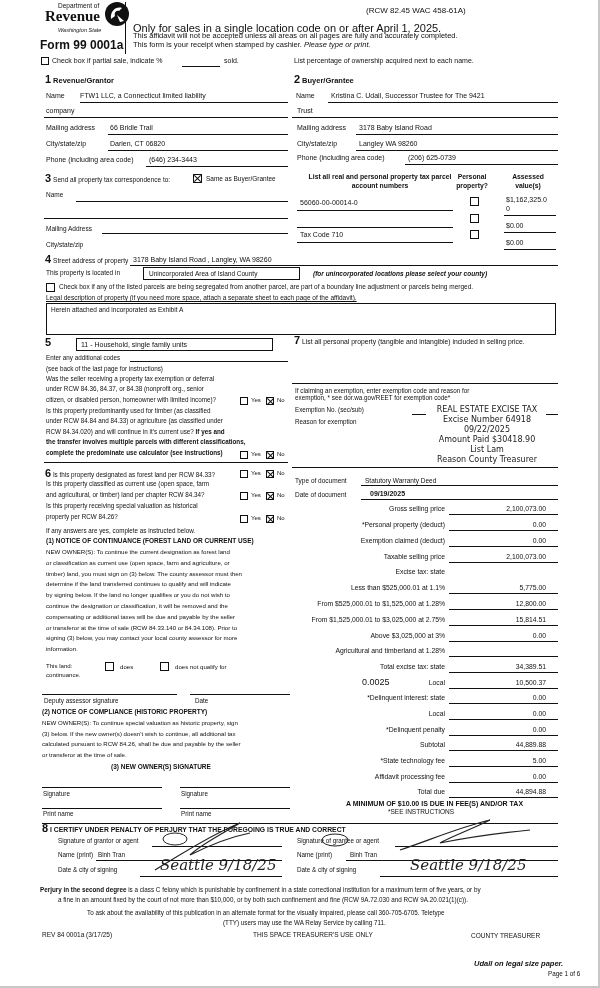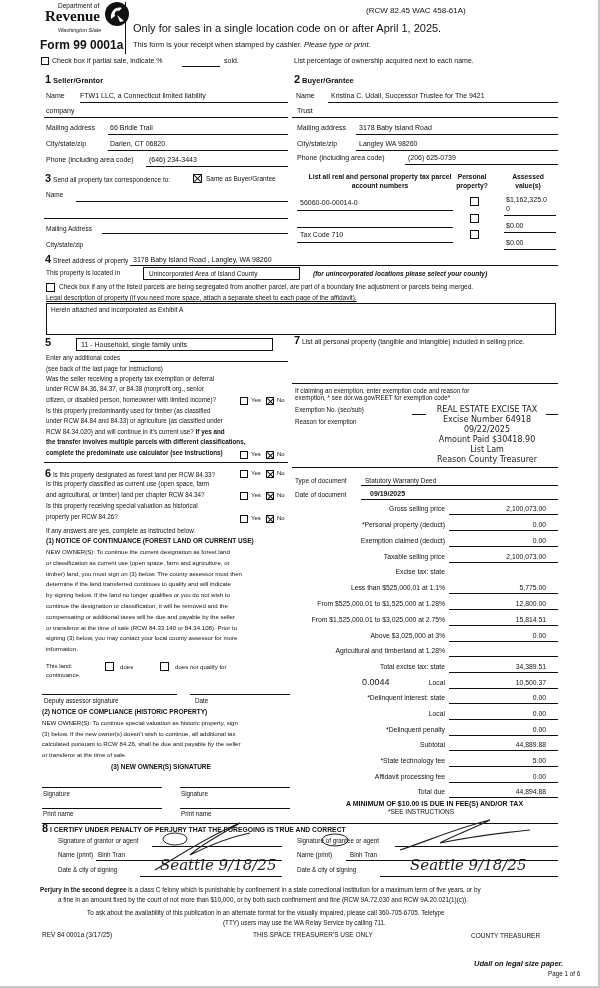--- a/index.html
+++ b/index.html
@@ -36,30 +36,31 @@
       <circle cx="13" cy="13" r="12" fill="#111"></circle>
       <path d="M7 18 C6 10 12 5 18 7 L15 10 C12 9 10 12 11 15 Z" fill="#fff"></path>
       <path d="M13 14 L20 20 L16 21 Z" fill="#fff"></path>
     </svg>
   </div>
   <div class="abs" style="left:40px;top:38px;font-size:12px;font-weight:bold;">Form 99 0001a</div>
   <div style="position:absolute;left:125px;top:2px;width:1px;height:52px;background:#111;"></div>
 
   <div class="abs" style="left:366px;top:6px;font-size:8px;">(RCW 82.45 WAC 458-61A)</div>
   <div class="abs" style="left:133px;top:22px;font-size:11px;">Only for sales in a single location code on or after April 1, 2025.</div>
+  <div class="abs" style="left:133px;top:31px;font-size:7.5px;">This affidavit will not be accepted unless all areas on all pages are fully and accurately completed.</div>
   <div class="abs" style="left:133px;top:40px;font-size:7.5px;"><span>This form is your receipt when stamped by cashier.</span> <span class="ital">Please type or print.</span></div>
 
   <div class="cb small" style="left:41px;top:57px;"></div>
   <div class="abs" style="left:52px;top:57px;">Check box if partial sale, indicate %</div>
   <div class="line" style="left:182px;top:66px;width:38px;"></div>
   <div class="abs" style="left:224px;top:57px;">sold.</div>
   <div class="abs" style="left:294px;top:57px;">List percentage of ownership acquired next to each name.</div>
 
   <div>
-    <div class="abs" style="left:45px;top:73px;"><span class="secnum">1</span> <span class="bold" style="font-size:7.5px;">Seller/Grantor</span></div>
+    <div class="abs" style="left:45px;top:73px;"><span class="secnum">1</span> <span class="bold" style="font-size:7.5px;">Revenue/Grantor</span></div>
     <div class="abs" style="left:46px;top:92px;">Name</div>
     <div class="abs val" style="left:80px;top:92px;">FTW1 LLC, a Connecticut limited liability</div>
     <div class="line" style="left:80px;top:102px;width:208px;"></div>
     <div class="abs val" style="left:46px;top:107px;">company</div>
     <div class="line thick" style="left:44px;top:117px;width:244px;"></div>
     <div class="abs" style="left:46px;top:124px;">Mailing address</div>
     <div class="abs val" style="left:110px;top:124px;">66 Bridle Trail</div>
     <div class="line" style="left:108px;top:134px;width:180px;"></div>
     <div class="abs" style="left:46px;top:140px;">City/state/zip</div>
     <div class="abs val" style="left:110px;top:140px;">Darien, CT 06820</div>
@@ -303,21 +304,21 @@
       <div class="abs right" style="left:452px;top:632px;width:94px;font-size:6.8px;">0.00</div>
       <div class="line thick" style="left:449px;top:641px;width:109px;"></div>
 
       <div class="abs right" style="left:290px;top:647px;width:155px;font-size:6.8px;">Agricultural and timberland at 1.28%</div>
       <div class="line thick" style="left:449px;top:656px;width:109px;"></div>
 
       <div class="abs right" style="left:290px;top:663px;width:155px;font-size:6.8px;">Total excise tax: state</div>
       <div class="abs right" style="left:452px;top:663px;width:94px;font-size:6.8px;">34,389.51</div>
       <div class="line thick" style="left:449px;top:672px;width:109px;"></div>
 
-      <div class="abs" style="left:362px;top:677px;font-size:9px;">0.0044</div>
+      <div class="abs" style="left:362px;top:677px;font-size:9px;">0.0025</div>
       <div class="abs right" style="left:290px;top:679px;width:155px;font-size:6.8px;">Local</div>
       <div class="abs right" style="left:452px;top:679px;width:94px;font-size:6.8px;">10,500.37</div>
       <div class="line thick" style="left:449px;top:688px;width:109px;"></div>
 
       <div class="abs right" style="left:290px;top:694px;width:155px;font-size:6.8px;">*Delinquent interest: state</div>
       <div class="abs right" style="left:452px;top:694px;width:94px;font-size:6.8px;">0.00</div>
       <div class="line thick" style="left:449px;top:703px;width:109px;"></div>
 
       <div class="abs right" style="left:290px;top:710px;width:155px;font-size:6.8px;">Local</div>
       <div class="abs right" style="left:452px;top:710px;width:94px;font-size:6.8px;">0.00</div>

